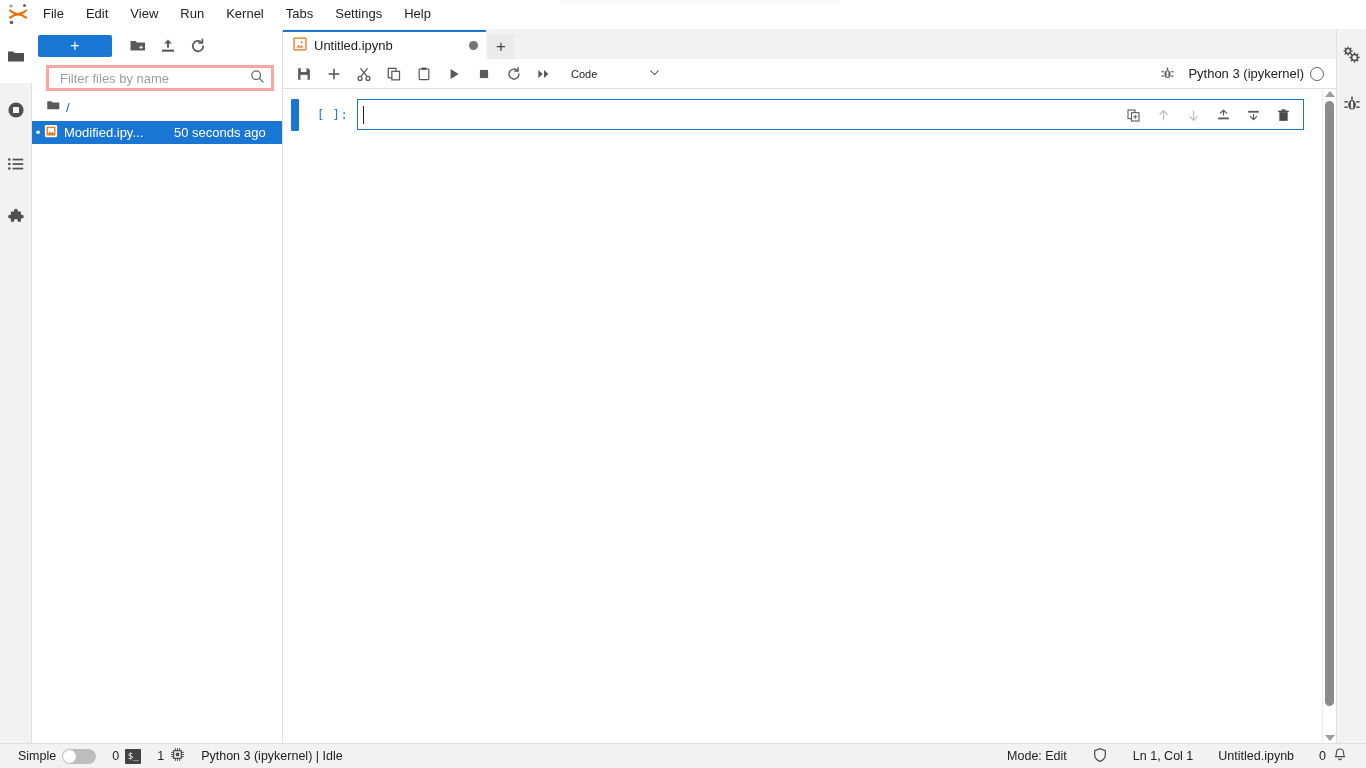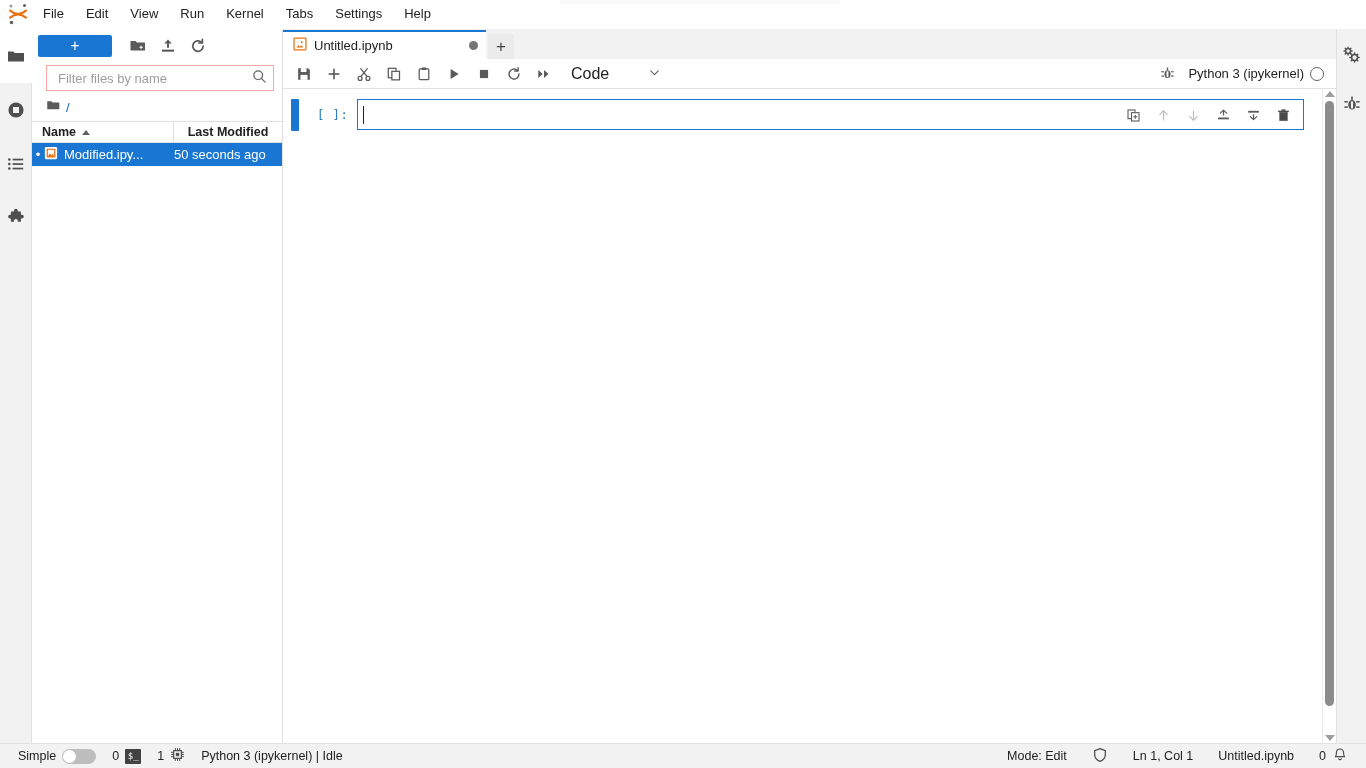--- a/index.html
+++ b/index.html
@@ -71,21 +71,21 @@
   }
   .tb-icon {
     width: 28px; height: 26px;
     display: flex; align-items: center; justify-content: center;
     cursor: pointer; border-radius: 2px;
   }
 
   .fb-filter-wrap { padding: 2px 8px 6px 14px; }
   .fb-filter {
     display: flex; align-items: center;
-    border: 1px solid #fca5a5; background: #fff;
+    border: 3px solid #fca5a5; background: #fff;
     height: 26px; padding: 0 6px 0 9px;
   }
   .fb-filter input {
     flex: 1; border: none; outline: none;
     font-size: 13px; color: #757575;
     font-family: "Liberation Sans", sans-serif;
     background: transparent;
   }
   .fb-filter input::placeholder { color: #9e9e9e; }
 
@@ -150,21 +150,21 @@
     padding: 0 4px 0 6px;
   }
   .nb-tb-btn {
     width: 30px; height: 26px;
     display: flex; align-items: center; justify-content: center;
     cursor: pointer; border-radius: 2px;
   }
   .celltype-select {
     display: flex; align-items: center; justify-content: space-between;
     width: 100px; height: 24px; margin-left: 6px;
-    font-size: 16px; color: #212121; cursor: pointer;
+    font-size: 11px; color: #212121; cursor: pointer;
     padding: 0 4px 0 6px;
   }
   .nb-tb-spacer { flex: 1; }
   .kernel-name { font-size: 13px; color: #212121; padding: 0 6px; white-space: nowrap; cursor: pointer; }
   .kernel-status { width: 14px; height: 14px; border-radius: 50%; border: 1.6px solid #616161; margin-right: 8px; }
 
   .nb-canvas { flex: 1; background: #ffffff; display: flex; min-height: 0; position: relative; }
   .nb-scrollarea { flex: 1; padding: 10px 0 0 0; min-width: 0; position: relative; }
 
   .cell {
@@ -346,29 +346,20 @@
 
       <div class="fb-crumbs">
         <span>
           <svg width="15" height="15" viewBox="0 0 18 18">
             <path d="M1.5 4h5l1.4 1.5H16v8H1.5z" fill="#5a5a5a"></path>
           </svg>
         </span>
         <span class="crumb-sep">/</span>
       </div>
 
-      <div class="fb-header">
-        <div class="fb-h-name">
-          <span>Name</span>
-          <span class="sort-caret"></span>
-        </div>
-        <div class="fb-h-mod">
-          <span>Last Modified</span>
-        </div>
-      </div>
 
       <div class="fb-list">
         <div class="fb-row selected">
           <span class="dot">•</span>
           <span class="fname">
             <span>
               <svg width="14" height="14" viewBox="0 0 16 16">
                 <rect x="1" y="1" width="14" height="14" rx="1.5" fill="#ffffff"></rect>
                 <rect x="3" y="3" width="10" height="10" rx="0.6" fill="#e8700f"></rect>
                 <rect x="4.4" y="4.4" width="7.2" height="7.2" fill="#ffffff"></rect>

